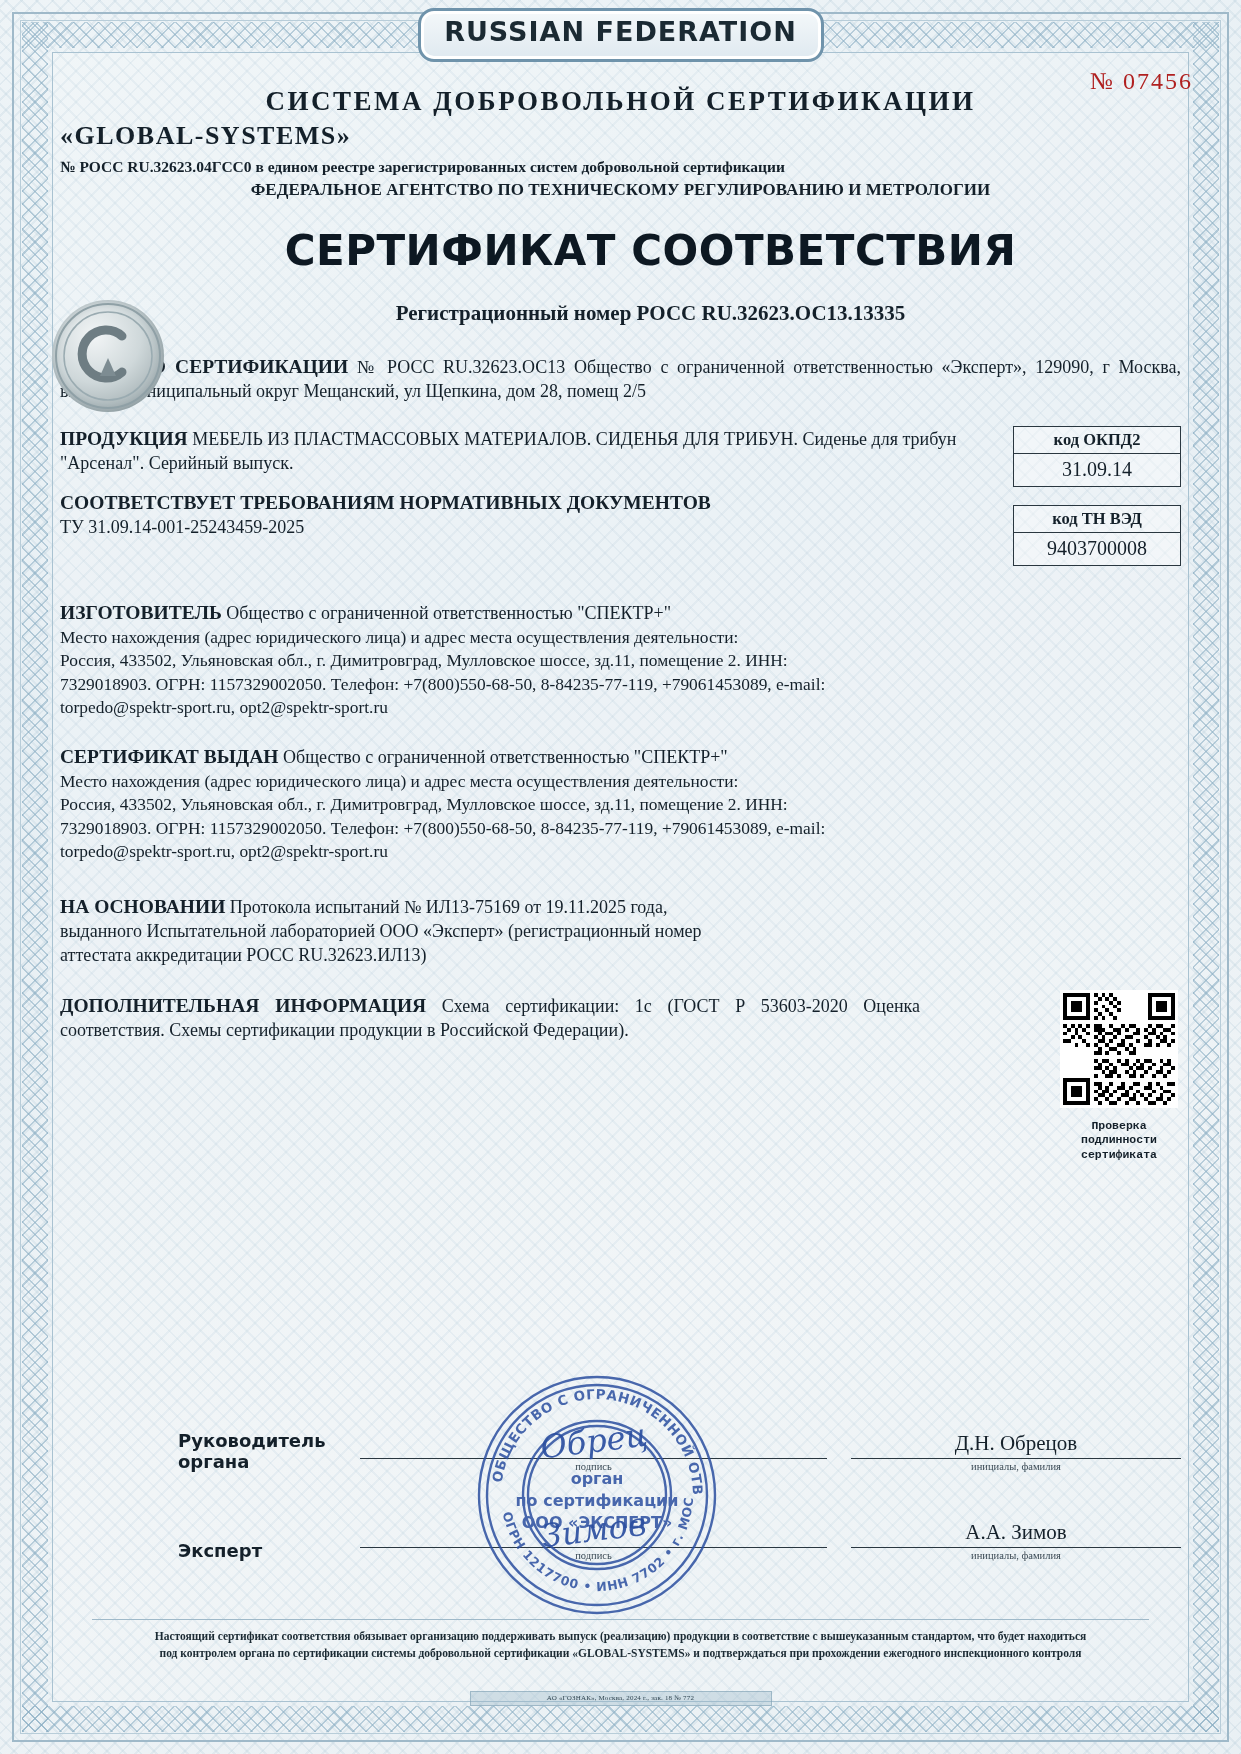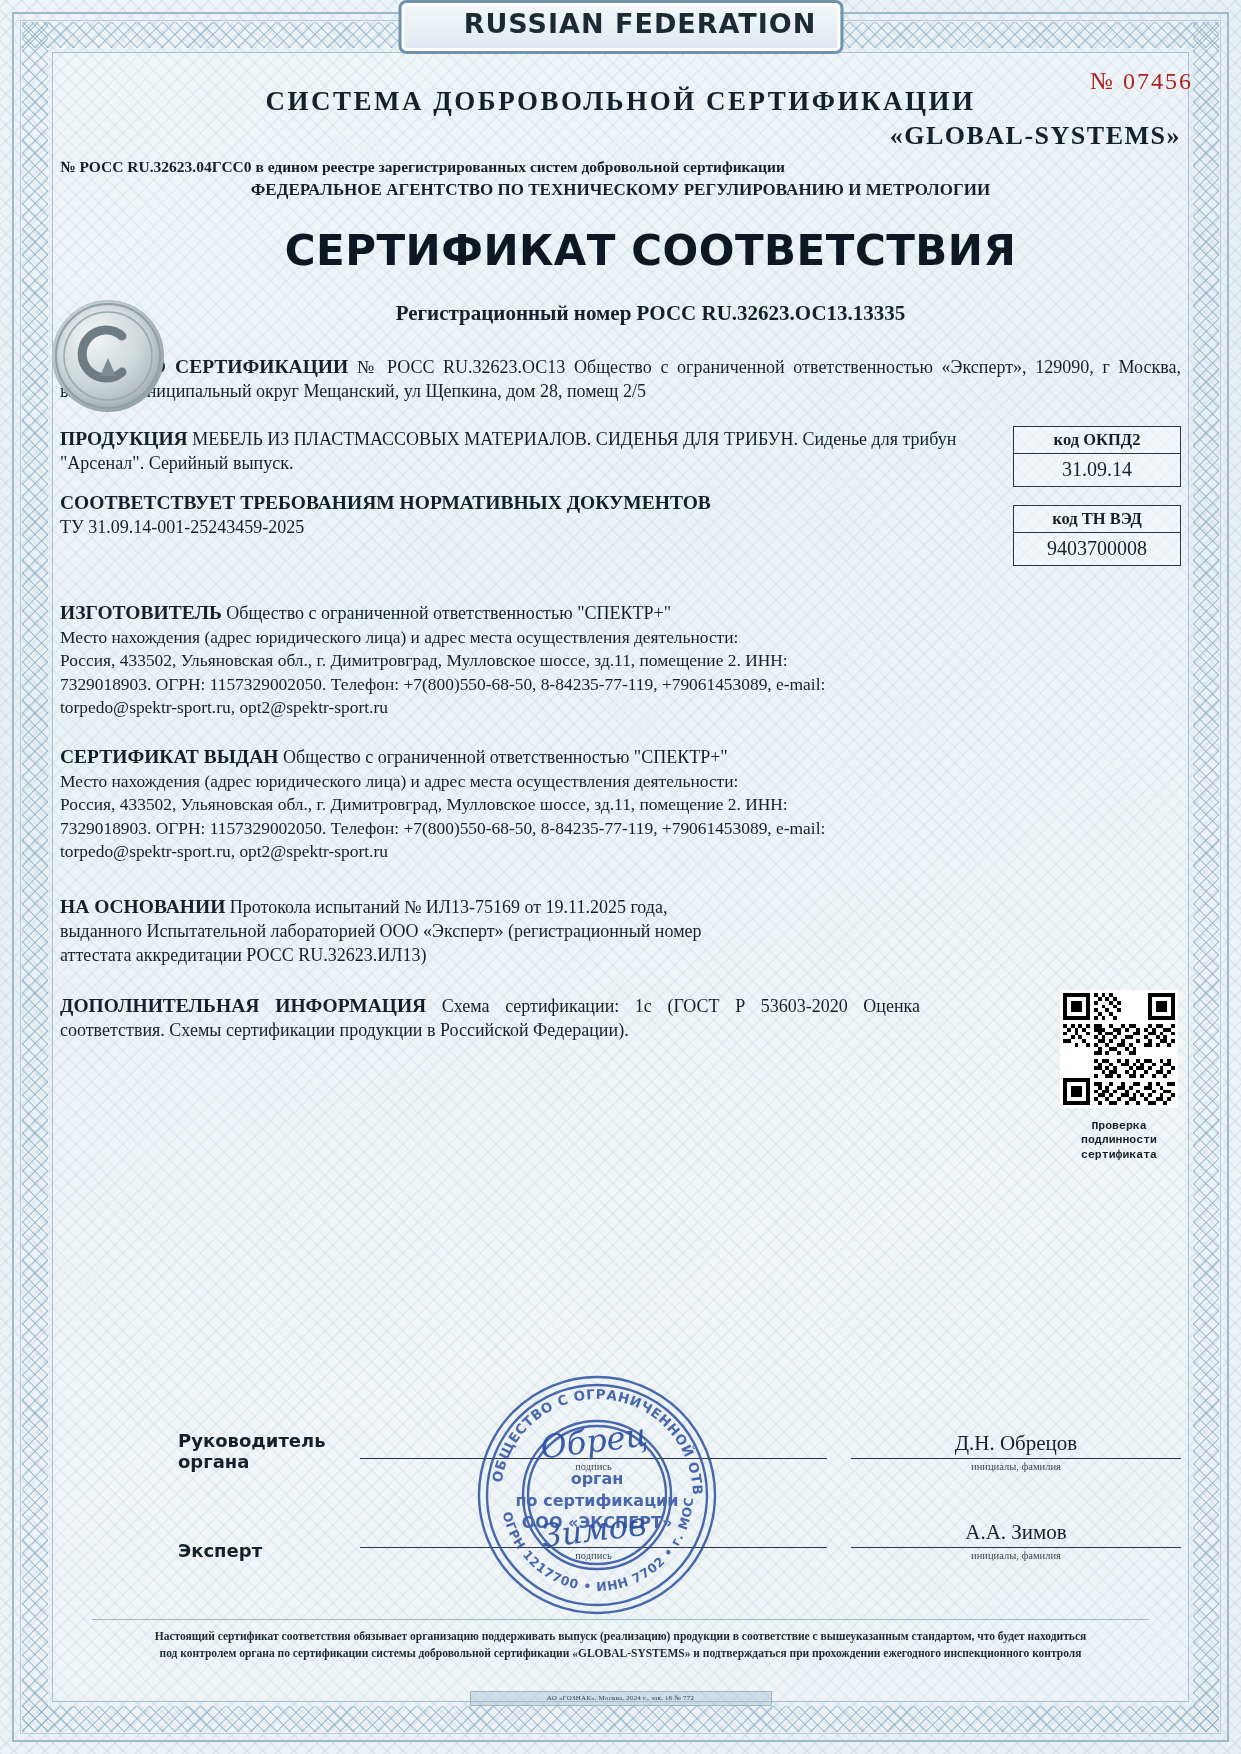--- a/index.html
+++ b/index.html
@@ -68,29 +68,28 @@
     top: 20px;
     width: 1121px;
     z-index: 5;
   }
 
   
   .rf-banner {
     position: absolute;
     left: 50%;
     transform: translateX(-50%);
-    top: 0;
+    top: 8px;
     width: 400px;
     height: 48px;
     border: 3px solid #6f93ab;
-    border-radius: 8px;
+    border-radius: 16px;
     background: linear-gradient(180deg,#f4f8fa 0%, #dfe9f0 100%);
     box-shadow: inset 0 0 0 3px #ffffff;
     z-index: 8;
-    padding-left: 39px;
   }
   .rf-banner-text {
     text-align: center;
     font-family: "DejaVu Sans", sans-serif;
     font-weight: bold;
     font-size: 27px;
     letter-spacing: 1px;
     color: #1b2a33;
     line-height: 42px;
     white-space: nowrap;
@@ -108,21 +107,21 @@
 
   .sys-title {
     text-align: center;
     font-size: 27px;
     font-weight: bold;
     letter-spacing: 2.5px;
     color: #14202a;
     margin-top: 66px;
   }
   .sys-name {
-    text-align: right;
+    text-align: left;
     font-size: 26px;
     font-weight: bold;
     letter-spacing: 1.5px;
     color: #14202a;
     margin-top: 4px;
   }
   .sys-reg {
     font-size: 15.5px;
     font-weight: bold;
     color: #14202a;

